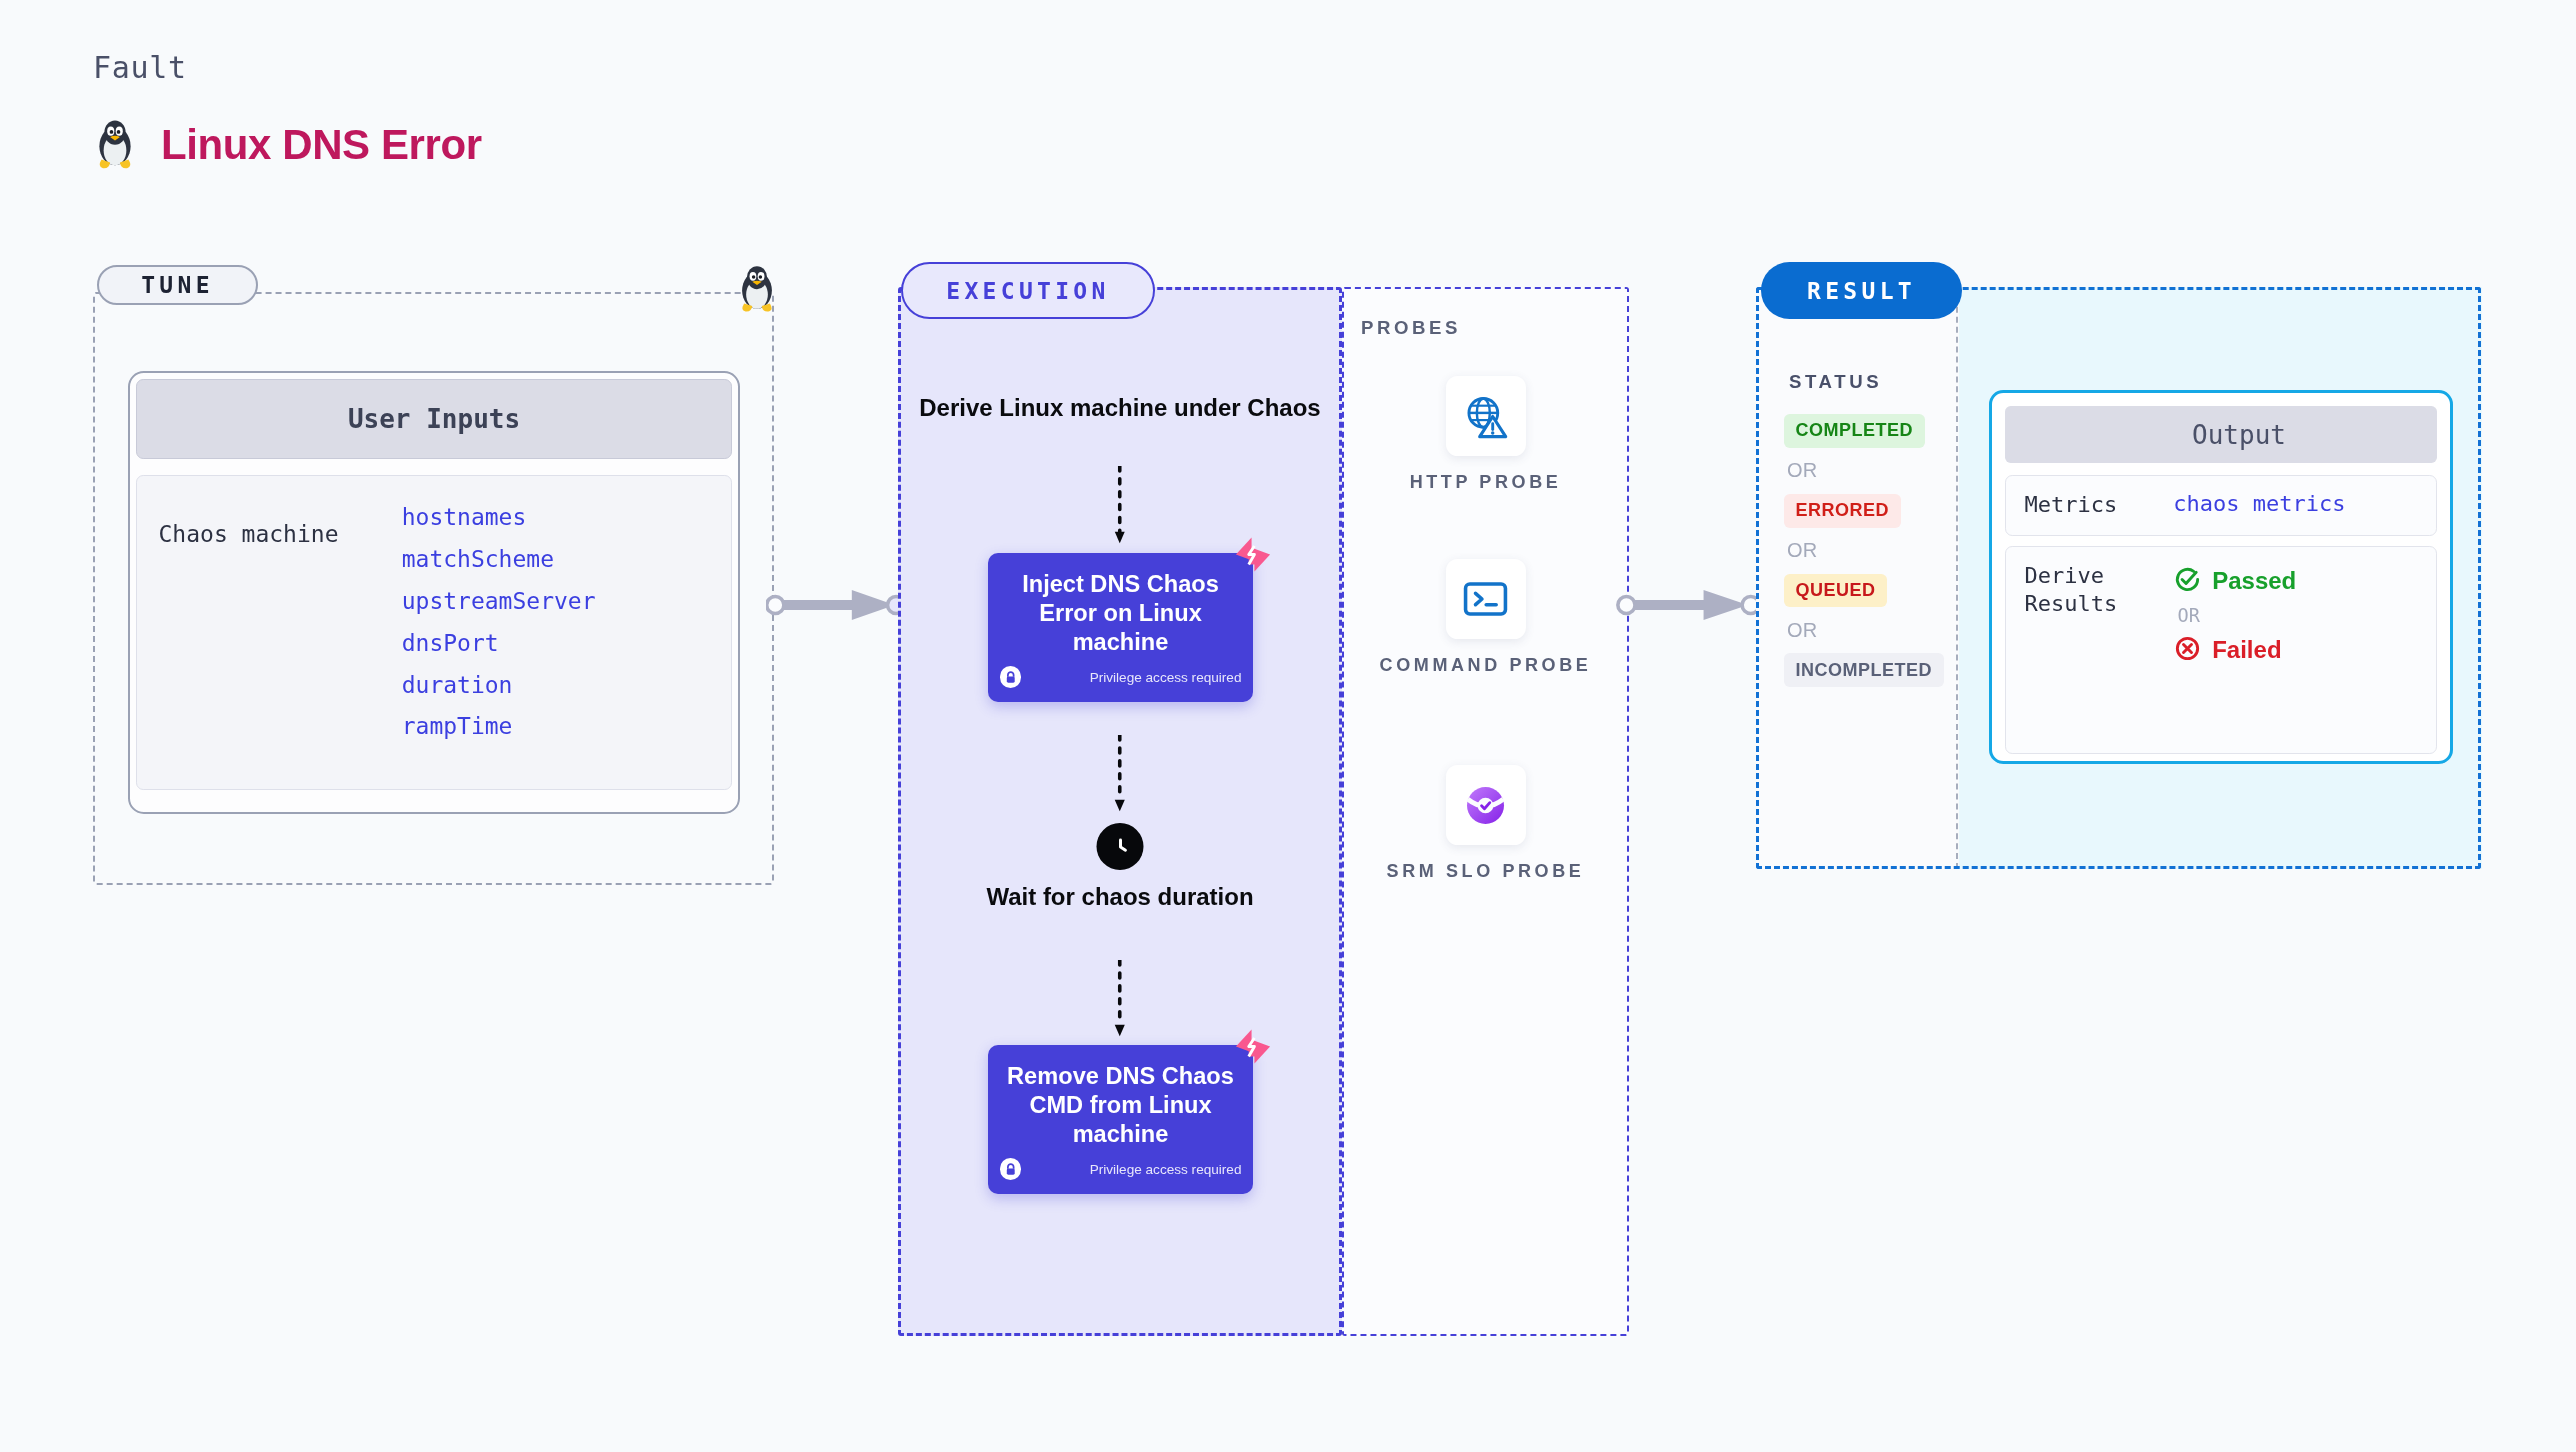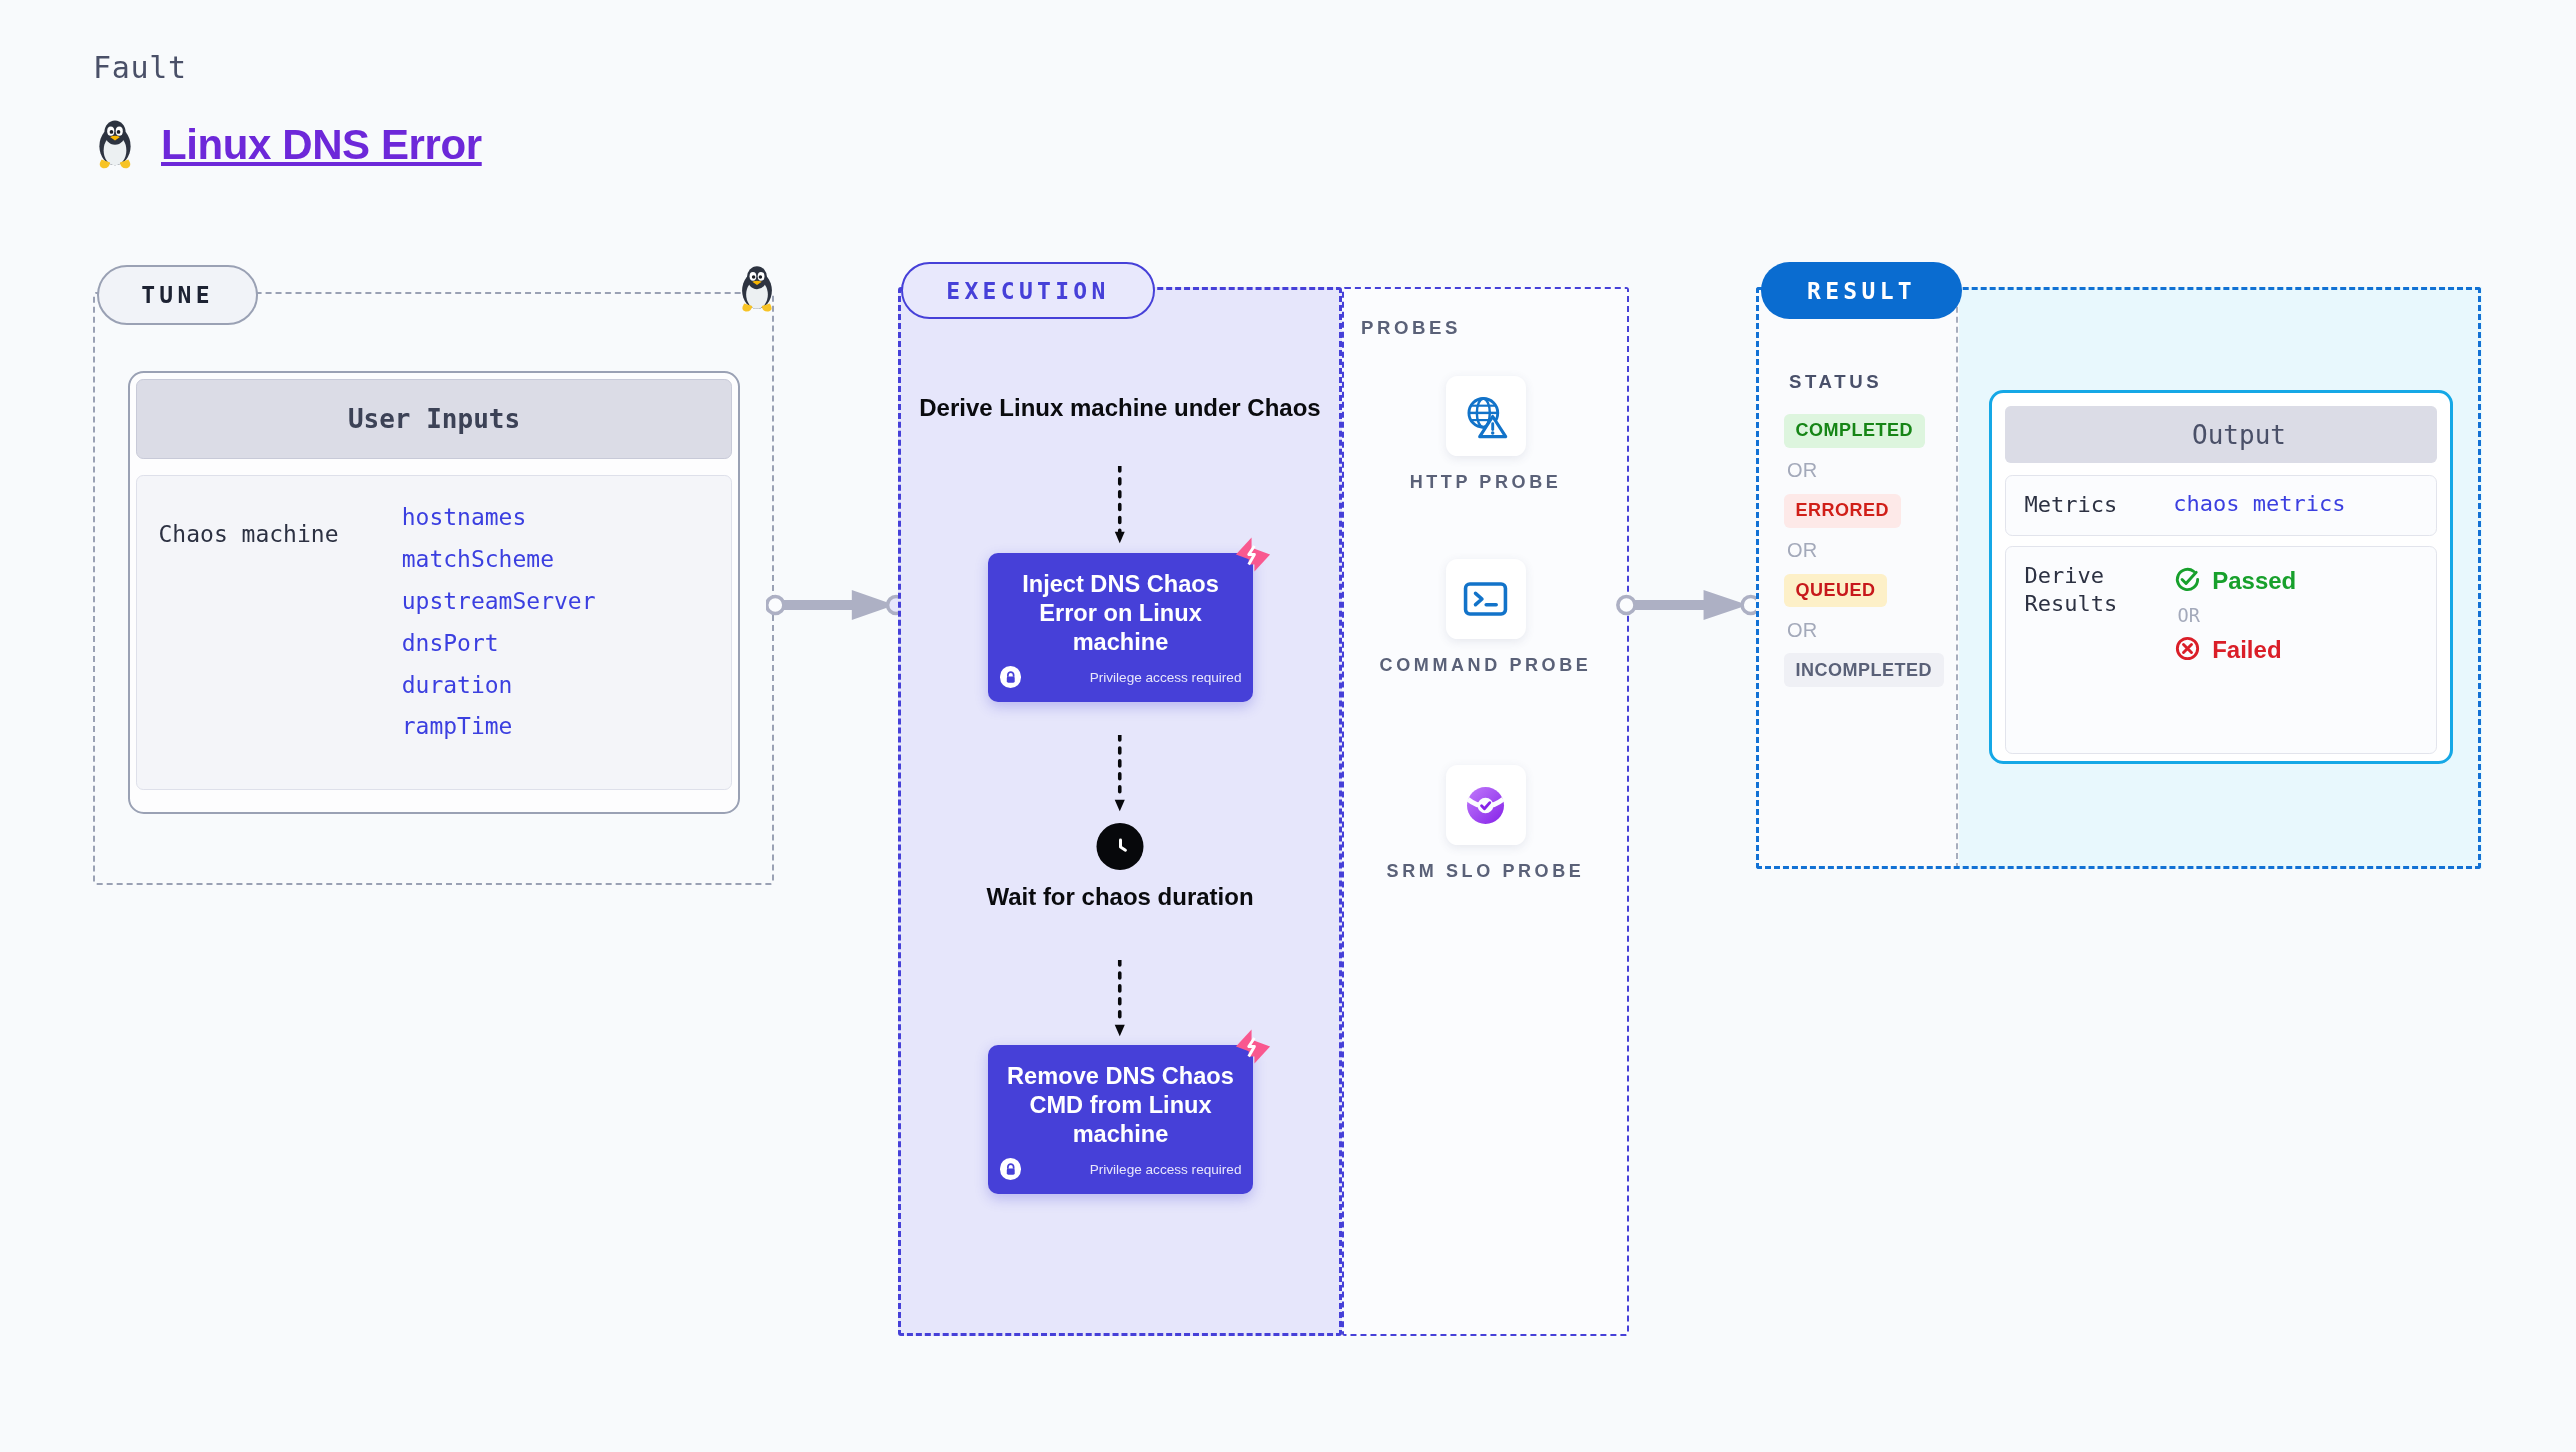--- a/index.html
+++ b/index.html
@@ -15,23 +15,22 @@
   .hdr-fault {
     position: absolute; left: 93px; top: 50px;
     font-family: "DejaVu Sans Mono", monospace;
     font-size: 30px; color: #4A5068; letter-spacing: 0.7px;
   }
   .hdr-title-row {
     position: absolute; left: 93px; top: 118px;
     display: flex; align-items: center; gap: 24px;
   }
   .hdr-title {
-    font-size: 42px; font-weight: 700; color: #6d28d9;
+    font-size: 42px; font-weight: 700; color: #be185d;
     letter-spacing: -0.4px;
-    text-decoration: underline;
   }
   .penguin { display:block; }
 
   
   .sec-badge {
     position: absolute;
     display: flex; align-items: center; justify-content: center;
     border-radius: 716px;
     font-family: "DejaVu Sans Mono", monospace;
     font-weight: 700; letter-spacing: 4.3px;
@@ -39,21 +38,21 @@
   }
   .dashbox { position: absolute; }
 
   
   #tune-box {
     left: 93px; top: 292px; width: 681px; height: 593px;
     border: 2.9px dashed #9AA1B4; border-radius: 2.9px;
     background: transparent;
   }
   #tune-badge {
-    left: 97px; top: 265px; width: 161px; height: 60px;
+    left: 97px; top: 265px; width: 161px; height: 40px;
     background: #F1F3F8; border: 2.1px solid #9AA1B4; color: #1D2233;
     font-size: 23px;
   }
   #tune-penguin { position: absolute; left: 736px; top: 264px; z-index: 7; }
 
   .ui-card {
     position: absolute; left: 128px; top: 371px;
     width: 612px; height: 443px;
     background: #FDFDFE; border: 2.9px solid #9AA1B4; border-radius: 15.8px;
     padding: 6px;

